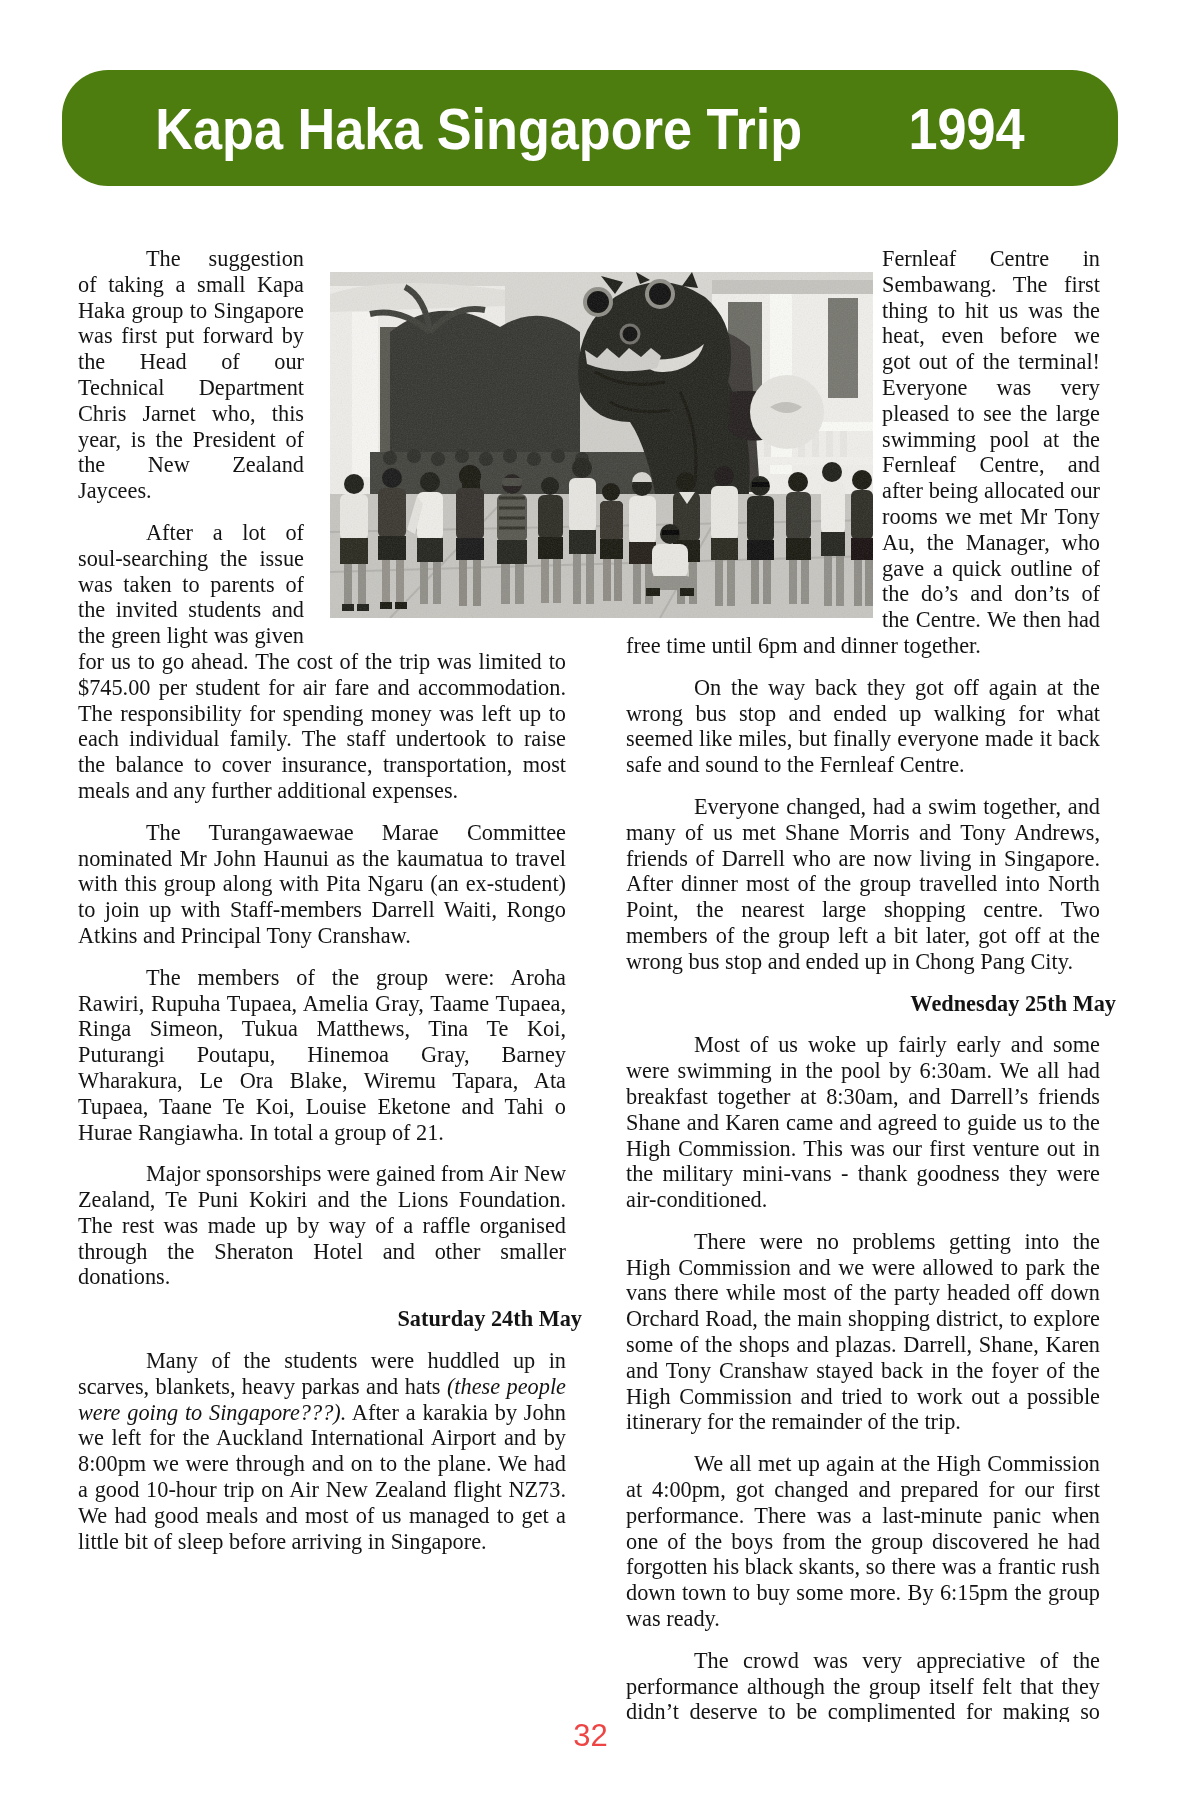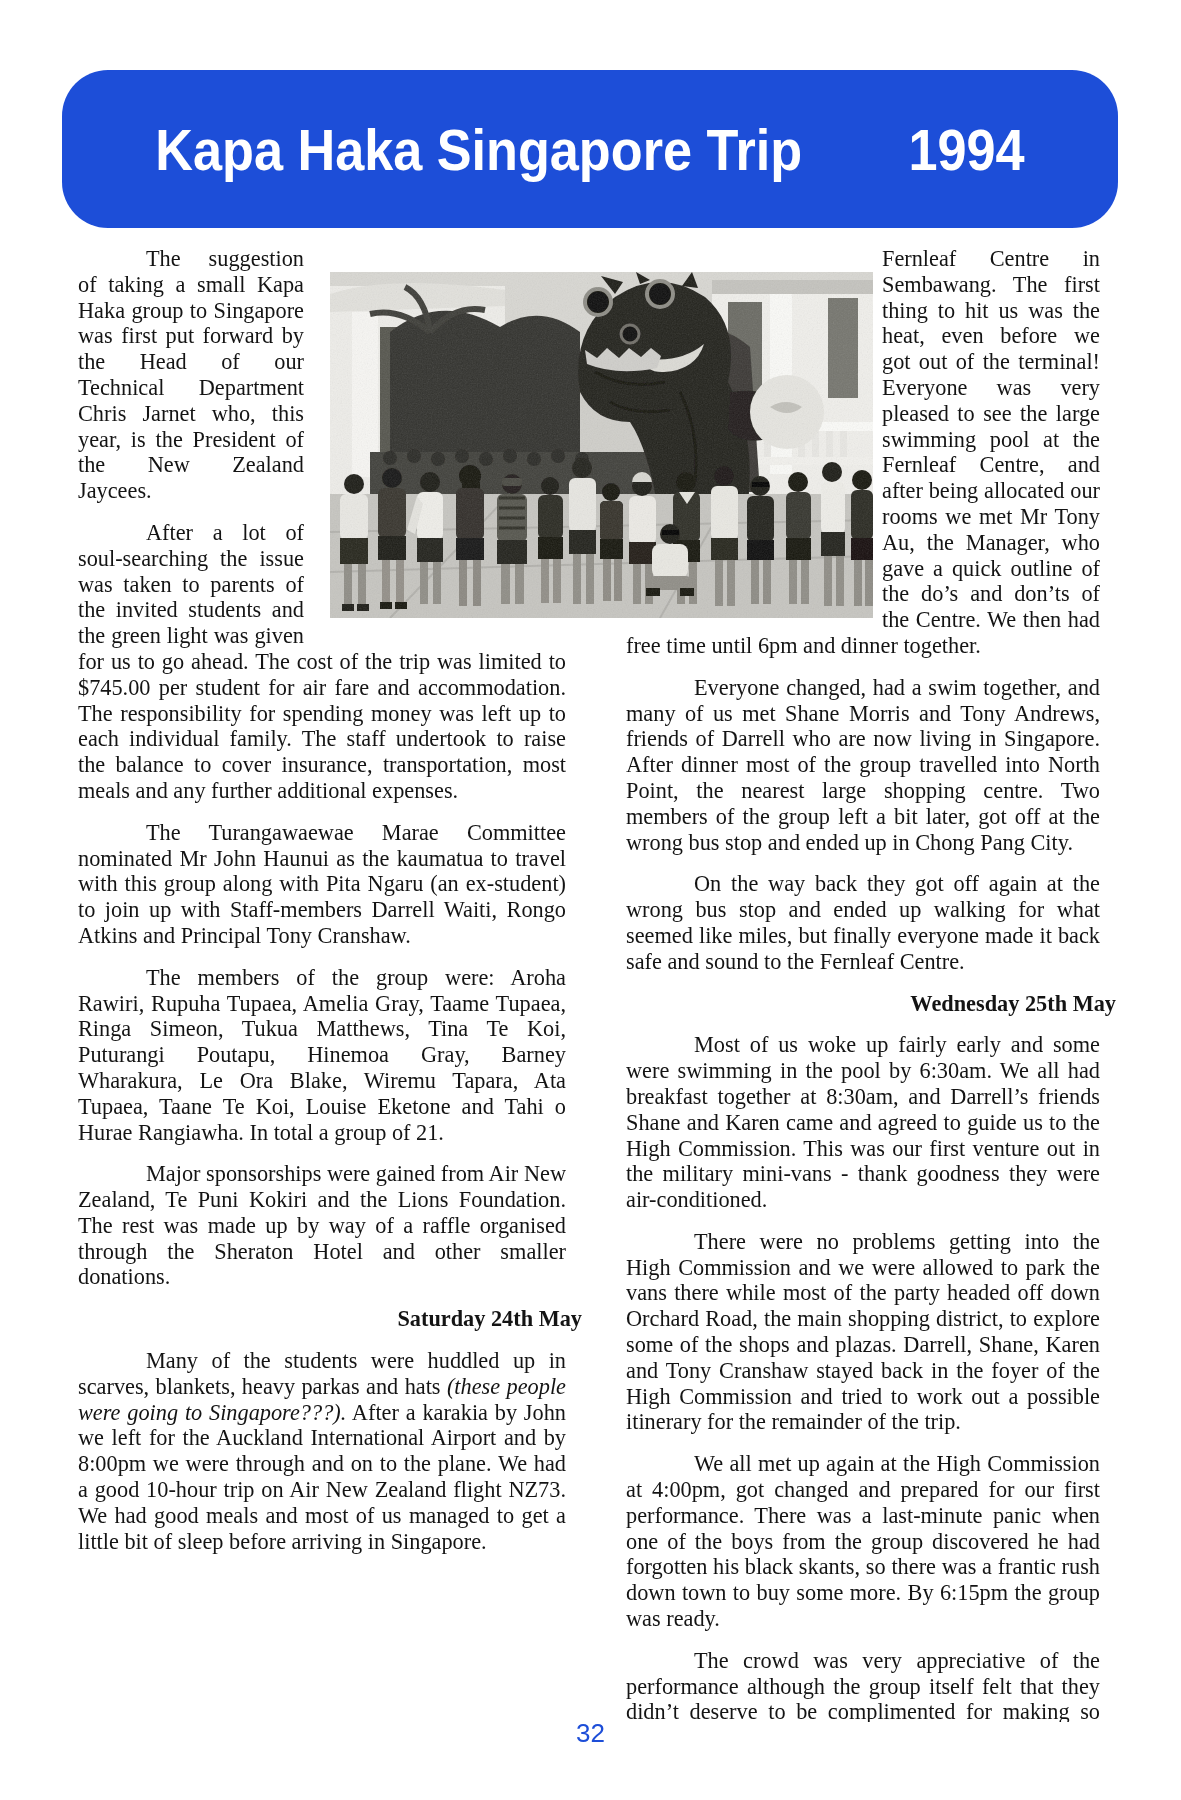--- a/index.html
+++ b/index.html
@@ -7,22 +7,22 @@
     position:relative;
     width:1181px;height:1800px;
     background:#ffffff;
     margin:0 auto;
     overflow:hidden;
     font-family:"Liberation Serif","DejaVu Serif",serif;
     color:#141414;
   }
   
   .banner{
-    position:absolute;left:62px;top:70px;width:1056px;height:158px;
-    background:#1d4ed8;border-radius:46px;
+    position:absolute;left:62px;top:70px;width:1056px;height:116px;
+    background:#4d7c0f;border-radius:46px;
     display:flex;align-items:center;justify-content:center;
   }
   .banner-inner{
     display:flex;align-items:baseline;gap:118px;
     transform:scaleX(0.9);transform-origin:center;
     font-family:"Liberation Sans","DejaVu Sans",sans-serif;
     font-weight:bold;font-size:58px;color:#fff;white-space:nowrap;
     letter-spacing:0px;
   }
   
@@ -47,21 +47,21 @@
   .photo{
     position:absolute;left:330px;top:272px;width:543px;height:346px;
     overflow:hidden;background:#cfcec9;
   }
   .photo svg{display:block;}
   
   .pageno{
     position:absolute;left:0;top:1718px;width:100%;
     text-align:center;
     font-family:"Liberation Sans","DejaVu Sans",sans-serif;
-    font-size:26px;color:#1d4ed8;
+    font-size:31px;color:#ef4444;
   }
 </style>
 </head>
 <body>
 
 <div class="page">
 
   <div class="banner">
     <div class="banner-inner">
       <span>Kapa Haka Singapore Trip</span>
@@ -306,22 +306,22 @@
     <p>The Turangawaewae Marae Committee nominated Mr John Haunui as the kaumatua to travel with this group along with Pita Ngaru (an ex-student) to join up with Staff-members Darrell Waiti, Rongo Atkins and Principal Tony Cranshaw.</p>
     <p>The members of the group were: Aroha Rawiri, Rupuha Tupaea, Amelia Gray, Taame Tupaea, Ringa Simeon, Tukua Matthews, Tina Te Koi, Puturangi Poutapu, Hinemoa Gray, Barney Wharakura, Le Ora Blake, Wiremu Tapara, Ata Tupaea, Taane Te Koi, Louise Eketone and Tahi o Hurae Rangiawha. In total a group of 21.</p>
     <p>Major sponsorships were gained from Air New Zealand, Te Puni Kokiri and the Lions Foundation. The rest was made up by way of a raffle organised through the Sheraton Hotel and other smaller donations.</p>
     <h3>Saturday 24th May</h3>
     <p><span>Many of the students were huddled up in scarves, blankets, heavy parkas and hats </span><span class="ital">(these people were going to Singapore???).</span><span> After a karakia by John we left for the Auckland International Airport and by 8:00pm we were through and on to the plane. We had a good 10-hour trip on Air New Zealand flight NZ73. We had good meals and most of us managed to get a little bit of sleep before arriving in Singapore.</span></p>
   </div>
 
   <div class="col col-right">
     <div class="spacer-l"></div>
     <p class="no-indent">Fernleaf Centre in Sembawang. The first thing to hit us was the heat, even before we got out of the terminal! Everyone was very pleased to see the large swimming pool at the Fernleaf Centre, and after being allocated our rooms we met Mr Tony Au, the Manager, who gave a quick outline of the do’s and don’ts of the Centre. We then had free time until 6pm and dinner together.</p>
+    <p>On the way back they got off again at the wrong bus stop and ended up walking for what seemed like miles, but finally everyone made it back safe and sound to the Fernleaf Centre.</p>
     <p>Everyone changed, had a swim together, and many of us met Shane Morris and Tony Andrews, friends of Darrell who are now living in Singapore. After dinner most of the group travelled into North Point, the nearest large shopping centre. Two members of the group left a bit later, got off at the wrong bus stop and ended up in Chong Pang City.</p>
-    <p>On the way back they got off again at the wrong bus stop and ended up walking for what seemed like miles, but finally everyone made it back safe and sound to the Fernleaf Centre.</p>
     <h3>Wednesday 25th May</h3>
     <p>Most of us woke up fairly early and some were swimming in the pool by 6:30am. We all had breakfast together at 8:30am, and Darrell’s friends Shane and Karen came and agreed to guide us to the High Commission. This was our first venture out in the military mini-vans - thank goodness they were air-conditioned.</p>
     <p>There were no problems getting into the High Commission and we were allowed to park the vans there while most of the party headed off down Orchard Road, the main shopping district, to explore some of the shops and plazas. Darrell, Shane, Karen and Tony Cranshaw stayed back in the foyer of the High Commission and tried to work out a possible itinerary for the remainder of the trip.</p>
     <p>We all met up again at the High Commission at 4:00pm, got changed and prepared for our first performance. There was a last-minute panic when one of the boys from the group discovered he had forgotten his black skants, so there was a frantic rush down town to buy some more. By 6:15pm the group was ready.</p>
     <p>The crowd was very appreciative of the performance although the group itself felt that they didn’t deserve to be complimented for making so many mistakes! Staff at the High Wednesday were great. They fed us and had plenty of drink - perhaps too much for some. It was great to see the</p>
   </div>
 
   <div class="pageno">32</div>
 
 </div>

